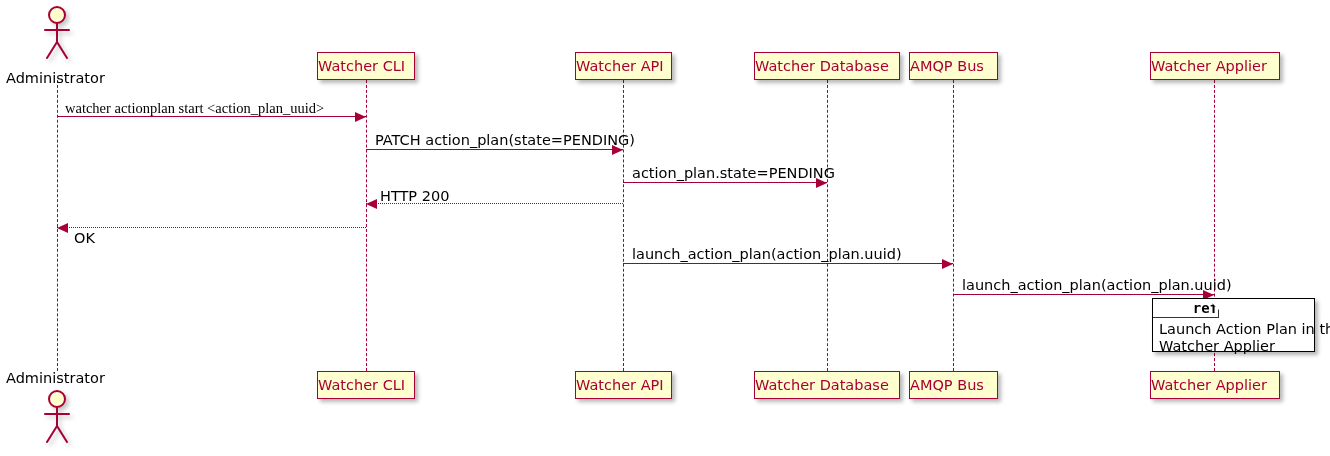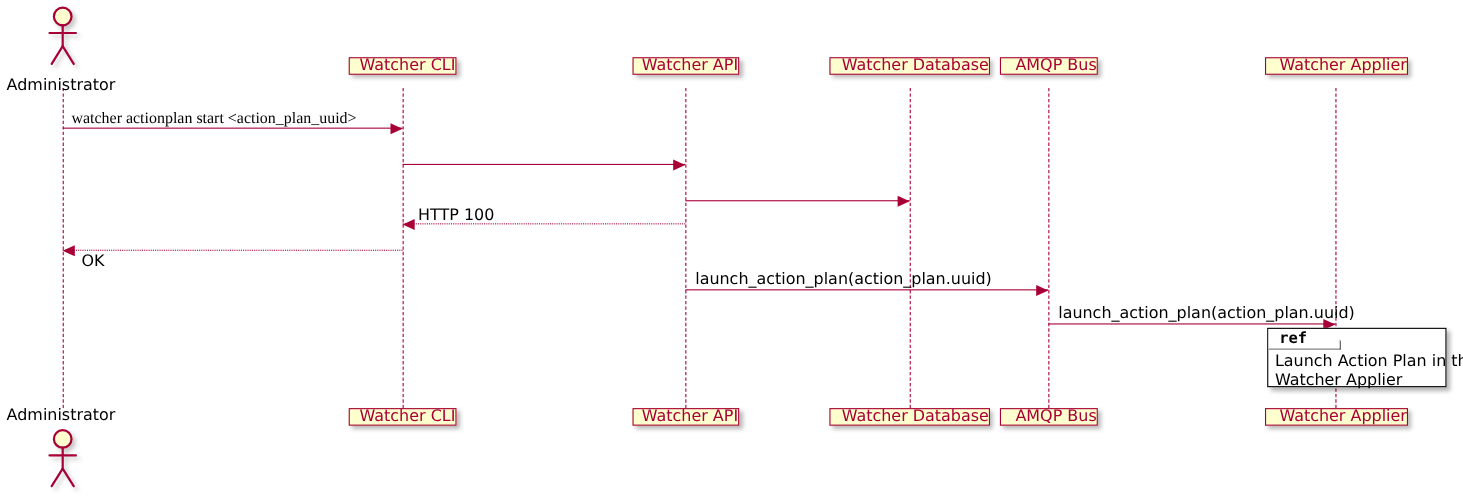--- a/index.html
+++ b/index.html
@@ -12,22 +12,22 @@
   }
   
   .pbox{
     position:absolute;
     box-sizing:border-box;
     background:#FEFECE;
     border:1.5px solid #A80036;
     color:#A80036;
     font-size:14.5px;
     line-height:1;
-    display:flex;align-items:center;justify-content:flex-end;
-    height:16px;
+    display:flex;align-items:center;justify-content:flex-start;
+    height:28px;
     box-shadow:3px 3px 4px rgba(0,0,0,0.28);
     white-space:nowrap;
     z-index:5;
   }
   
   .lifeline{
     position:absolute;
     width:0;
     border-left:1.5px dashed #A80036;
     z-index:1;
@@ -164,34 +164,36 @@
           <line x1="18" y1="38" x2="28" y2="54"></line>
         </g>
       </svg></div>
     <div class="actor-label" style="left: 6px; top: 370px;">Administrator</div>
     <div class="lifeline" style="left: 57px; top: 80px; height: 291px;"></div>
     <div class="msg-line" style="left: 57px; top: 116px; width: 309px;"></div>
     <div class="arrowhead right" style="top: 111.5px; left: 355px;"></div>
     <div class="msg-label" style="left: 65px; top: 100px; font-family: Liberation Serif, serif;">watcher actionplan start &lt;action_plan_uuid&gt;</div>
     <div class="msg-line" style="left: 366px; top: 149px; width: 257px;"></div>
     <div class="arrowhead right" style="top: 144.5px; left: 612px;"></div>
+    <div class="msg-label" style="left: 375px; top: 132px;">PATCH action_plan(state=PENDING)</div>
     <div class="msg-line" style="left: 623px; top: 182px; width: 204px;"></div>
     <div class="arrowhead right" style="top: 177.5px; left: 816px;"></div>
+    <div class="msg-label" style="left: 632px; top: 165px;">action_plan.state=PENDING</div>
     <div class="msg-line dotted" style="left: 366px; top: 203px; width: 257px;"></div>
     <div class="arrowhead left" style="top: 198.5px; left: 366px;"></div>
-    <div class="msg-label" style="left: 380px; top: 188px;">HTTP 100</div>
+    <div class="msg-label" style="left: 380px; top: 188px;">HTTP 200</div>
     <div class="msg-line dotted" style="left: 57px; top: 227px; width: 309px;"></div>
     <div class="arrowhead left" style="top: 222.5px; left: 57px;"></div>
     <div class="msg-label" style="left: 74px; top: 230px;">OK</div>
     <div class="msg-line" style="left: 623px; top: 263px; width: 330px;"></div>
     <div class="arrowhead right" style="top: 258.5px; left: 942px;"></div>
     <div class="msg-label" style="left: 632px; top: 246px;">launch_action_plan(action_plan.uuid)</div>
     <div class="msg-line" style="left: 953px; top: 294px; width: 261px;"></div>
     <div class="arrowhead right" style="top: 289.5px; left: 1203px;"></div>
     <div class="msg-label" style="left: 962px; top: 277px;">launch_action_plan(action_plan.uuid)</div>
     <div class="ref-box" style="left: 1152px; top: 298px; width: 163px; height: 54px;">
-      <div class="ref-tab" style="width: 66px; height: 19px;">
+      <div class="ref-tab" style="width: 66px; height: 19px; justify-content: flex-end;">
         <span>ref</span>
       </div>
       <div class="ref-text" style="left: 6px; top: 22px;">Launch Action Plan in the</div>
       <div class="ref-text" style="left: 6px; top: 39px;">Watcher Applier</div>
     </div>
   </div>
 
 </body></html>

